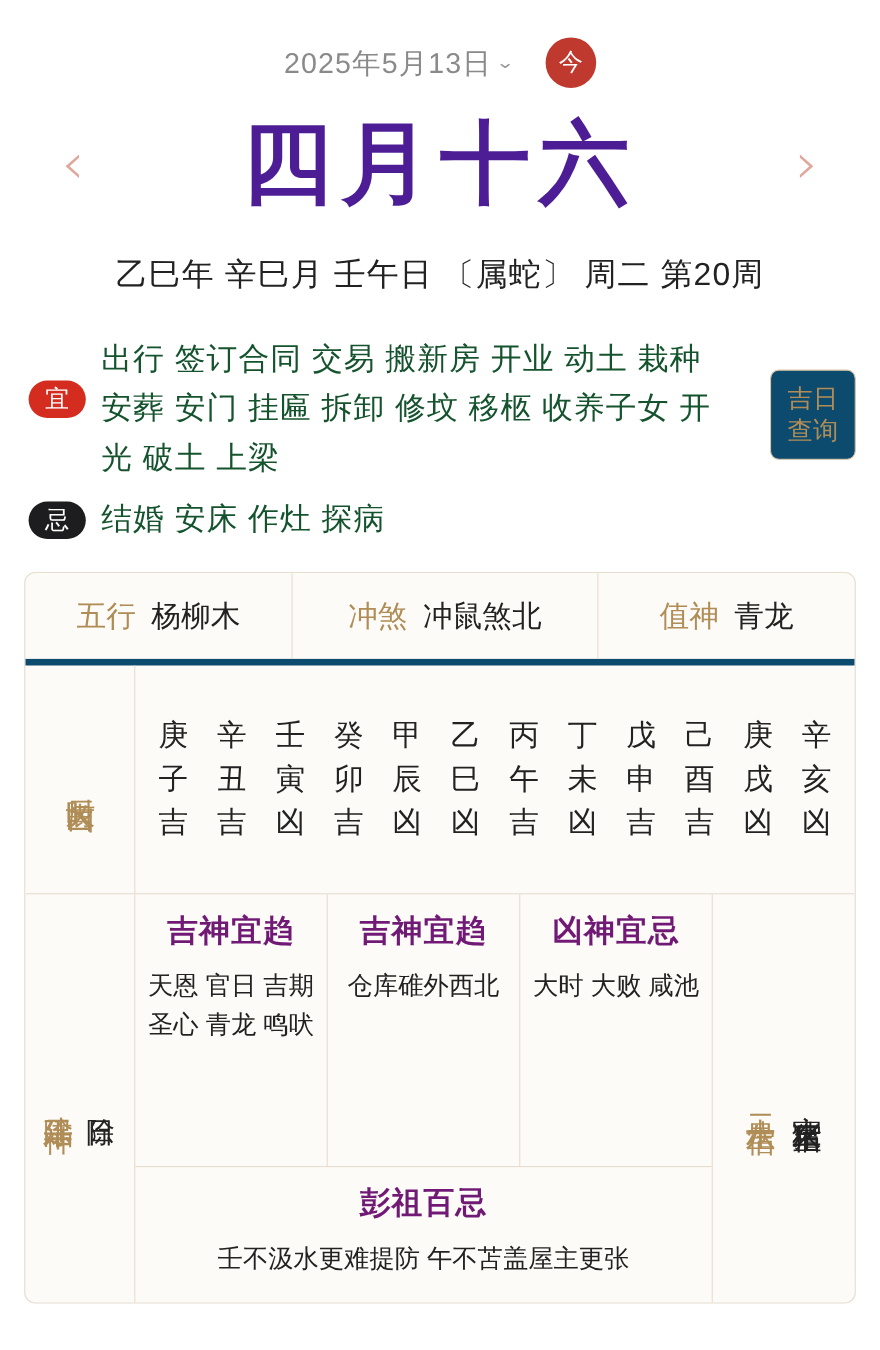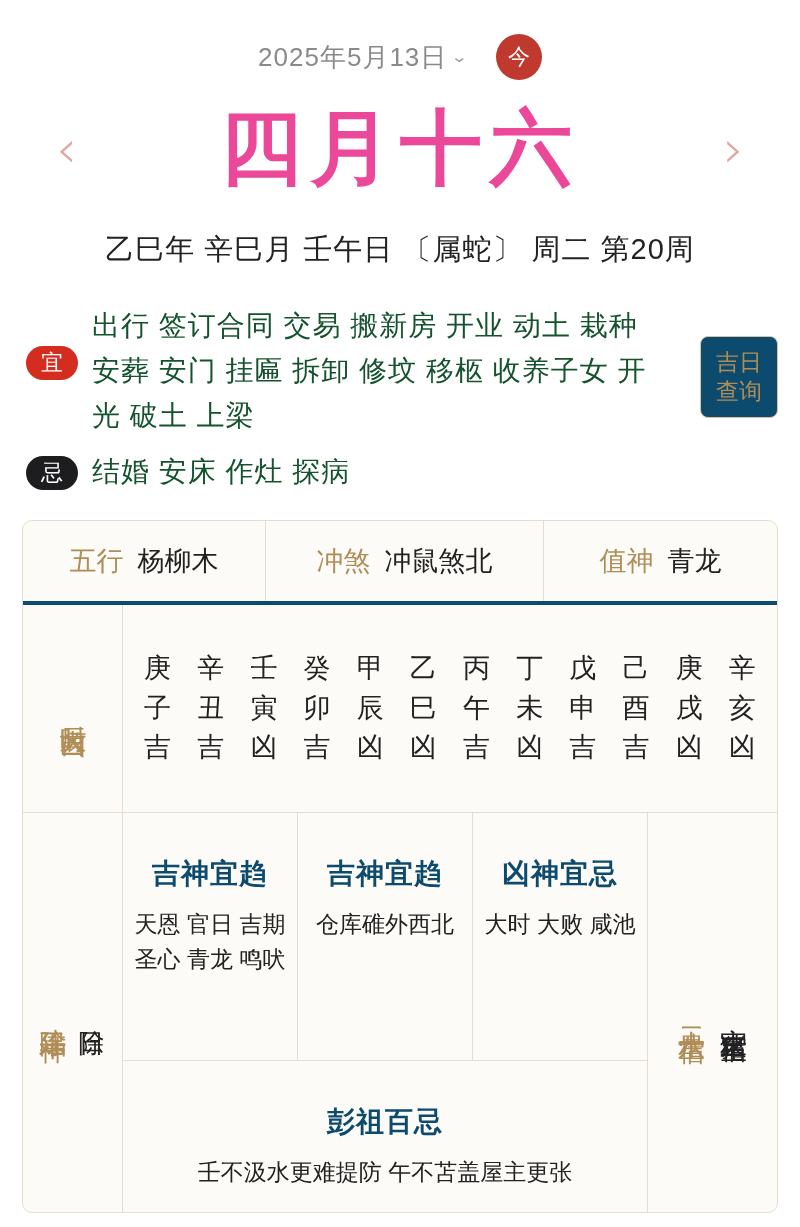--- a/index.html
+++ b/index.html
@@ -54,21 +54,21 @@
     padding: 14px 56px 0 56px;
   }
   .arrow {
     color: #e0a79c;
     font-size: 52px;
     font-weight: 300;
     line-height: 1;
     font-family: "DejaVu Sans", sans-serif;
   }
   .lunar-title {
-    color: #ec4899;
+    color: #4c1d95;
     font-size: 82px;
     font-weight: bold;
     letter-spacing: 8px;
     font-family: Liberation Serif, serif;
     white-space: nowrap;
   }
 
   
   .ganzhi {
     text-align: center;
@@ -128,21 +128,21 @@
   
   .card {
     margin: 28px 22px 0 22px;
     border: 1px solid #e6ddd0;
     border-radius: 10px;
     background: #fdfbf7;
     overflow: hidden;
   }
   .row-1 {
     display: flex;
-    border-bottom: 4px solid #0c4a6e;
+    border-bottom: 6px solid #0c4a6e;
     height: 84px;
   }
   .cell {
     display: flex;
     align-items: center;
     justify-content: center;
     gap: 14px;
     font-size: 27px;
     color: #222;
   }
@@ -212,26 +212,25 @@
     min-height: 248px;
   }
   .mcell {
     flex: 1;
     padding: 14px 10px 18px 10px;
     text-align: center;
     border-right: 1px solid #e6ddd0;
   }
   .mcell:last-child { border-right: none; }
   .mtitle {
-    color: #0c4a6e;
+    color: #701a75;
     font-size: 28px;
     font-weight: bold;
     margin-bottom: 14px;
     letter-spacing: 1px;
-    margin-top: 28px;
   }
   .mbody {
     font-size: 23px;
     color: #222;
     line-height: 1.55;
   }
   .mid-bottom {
     padding: 14px 16px 22px 16px;
     text-align: center;
   }

